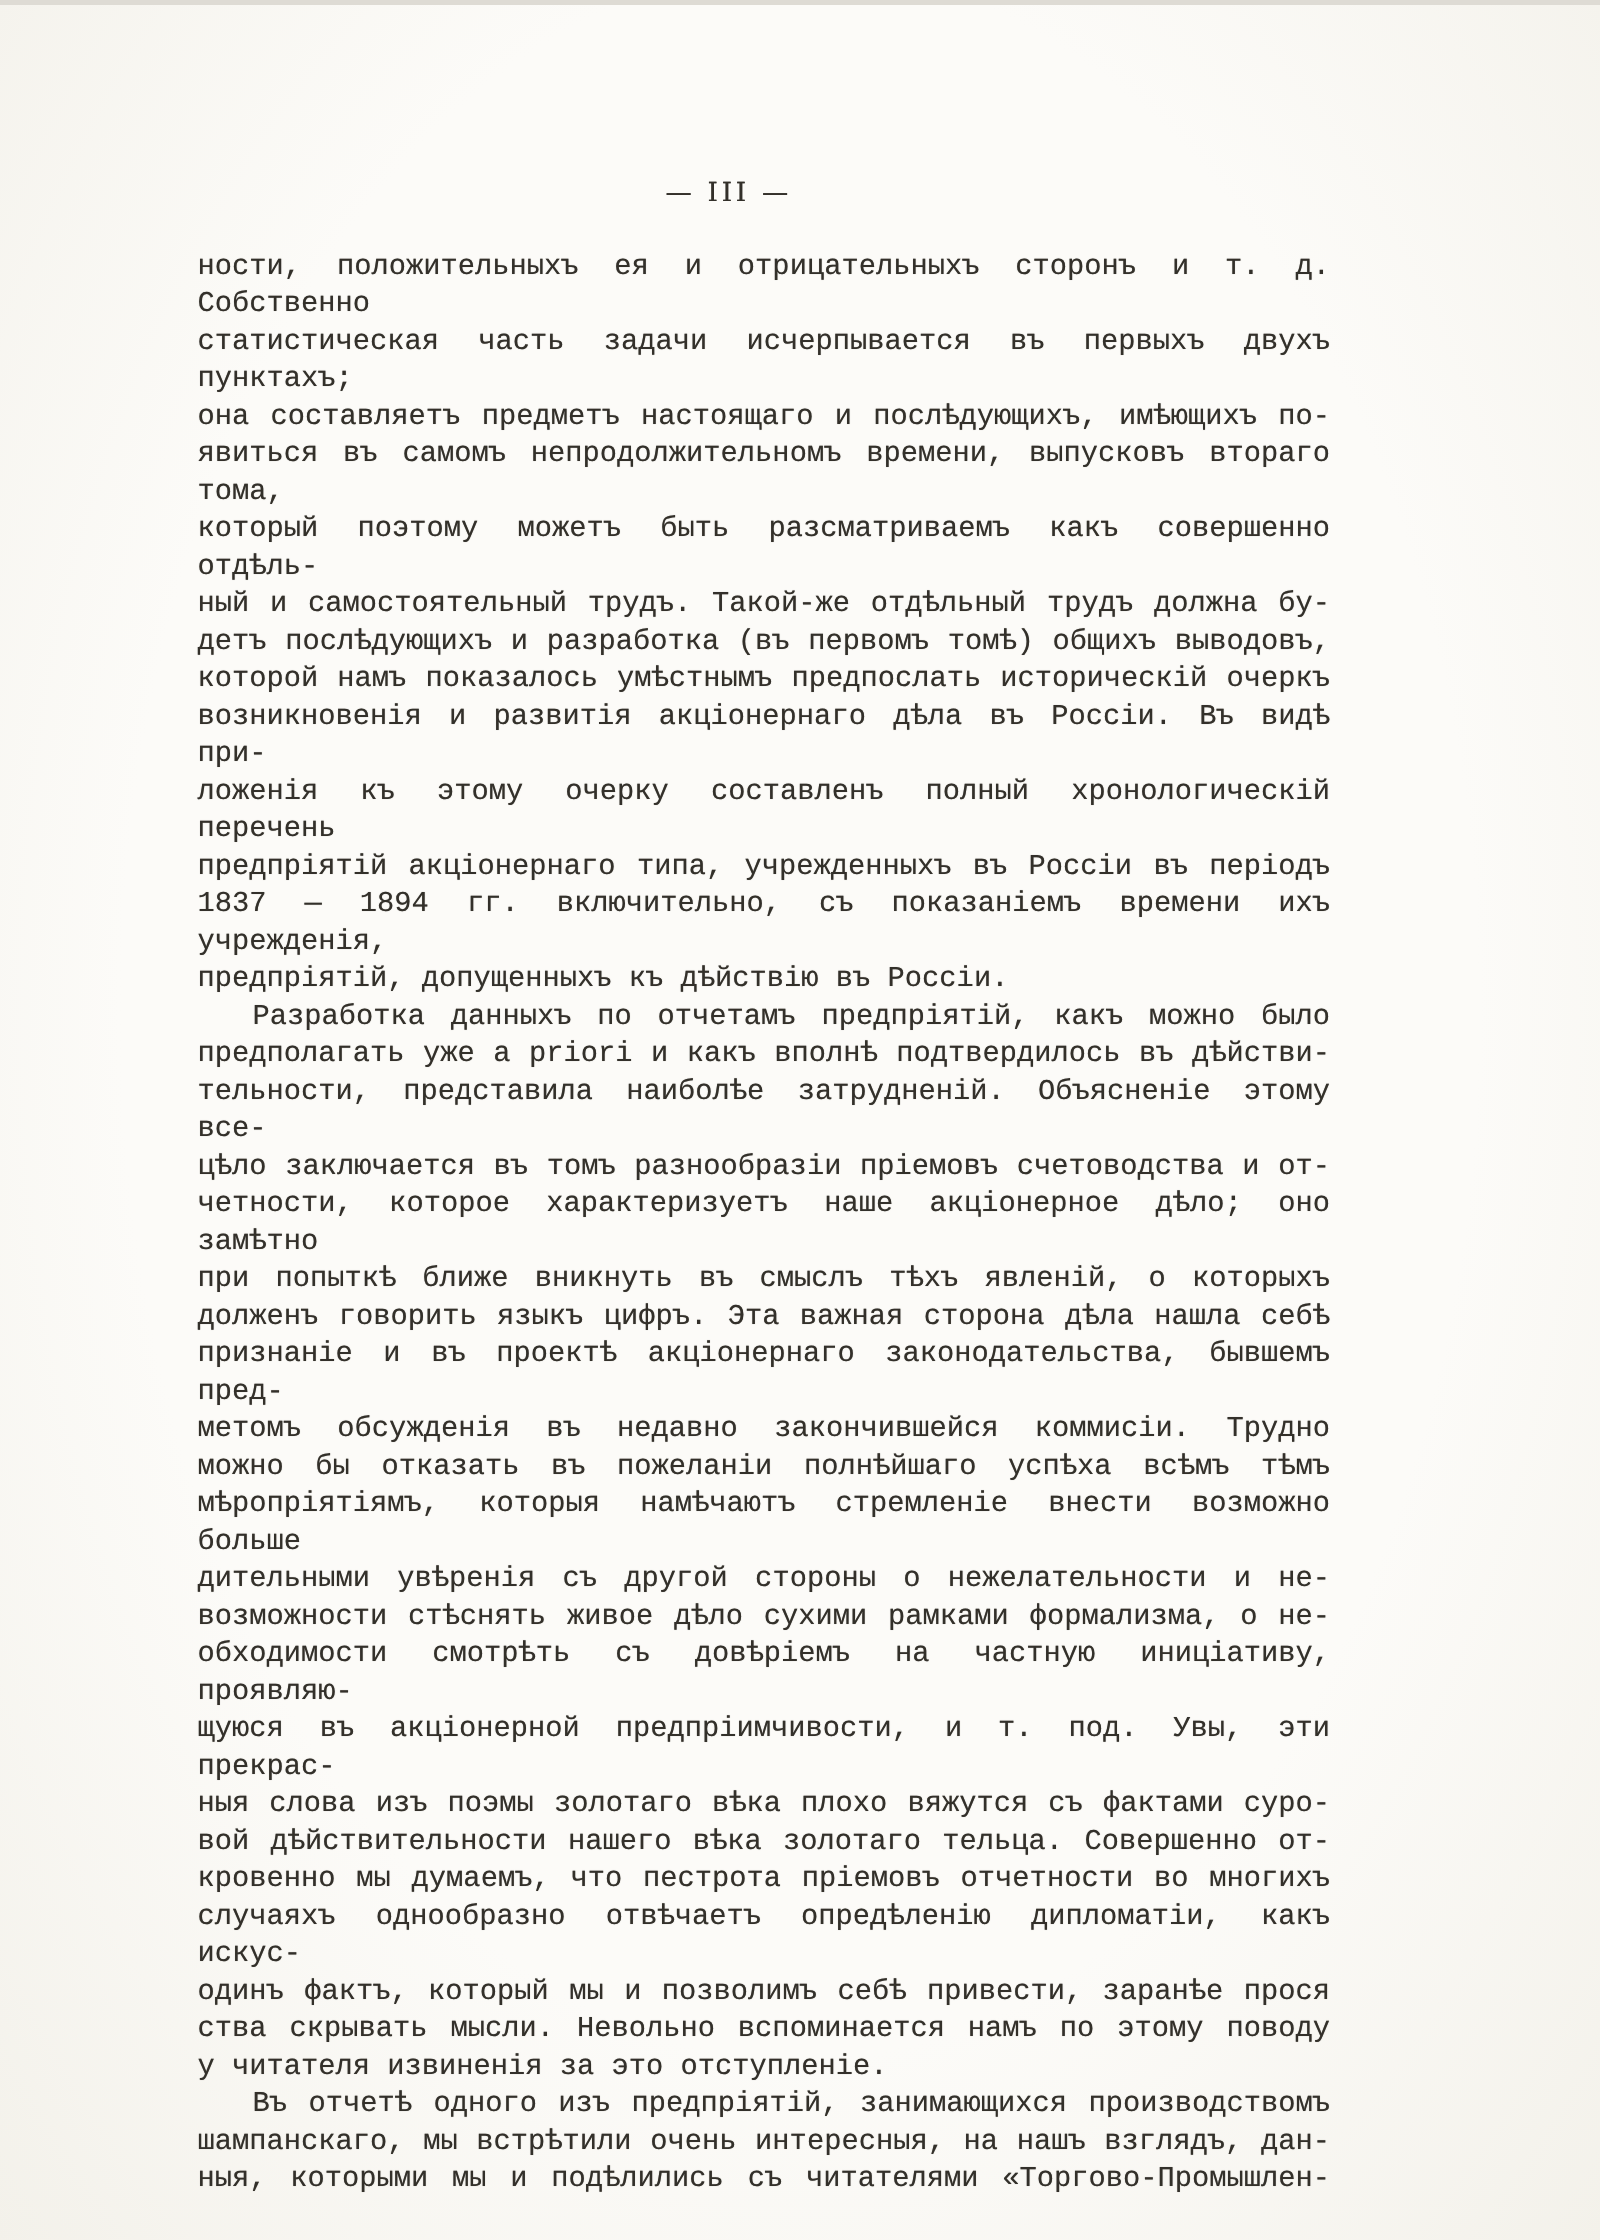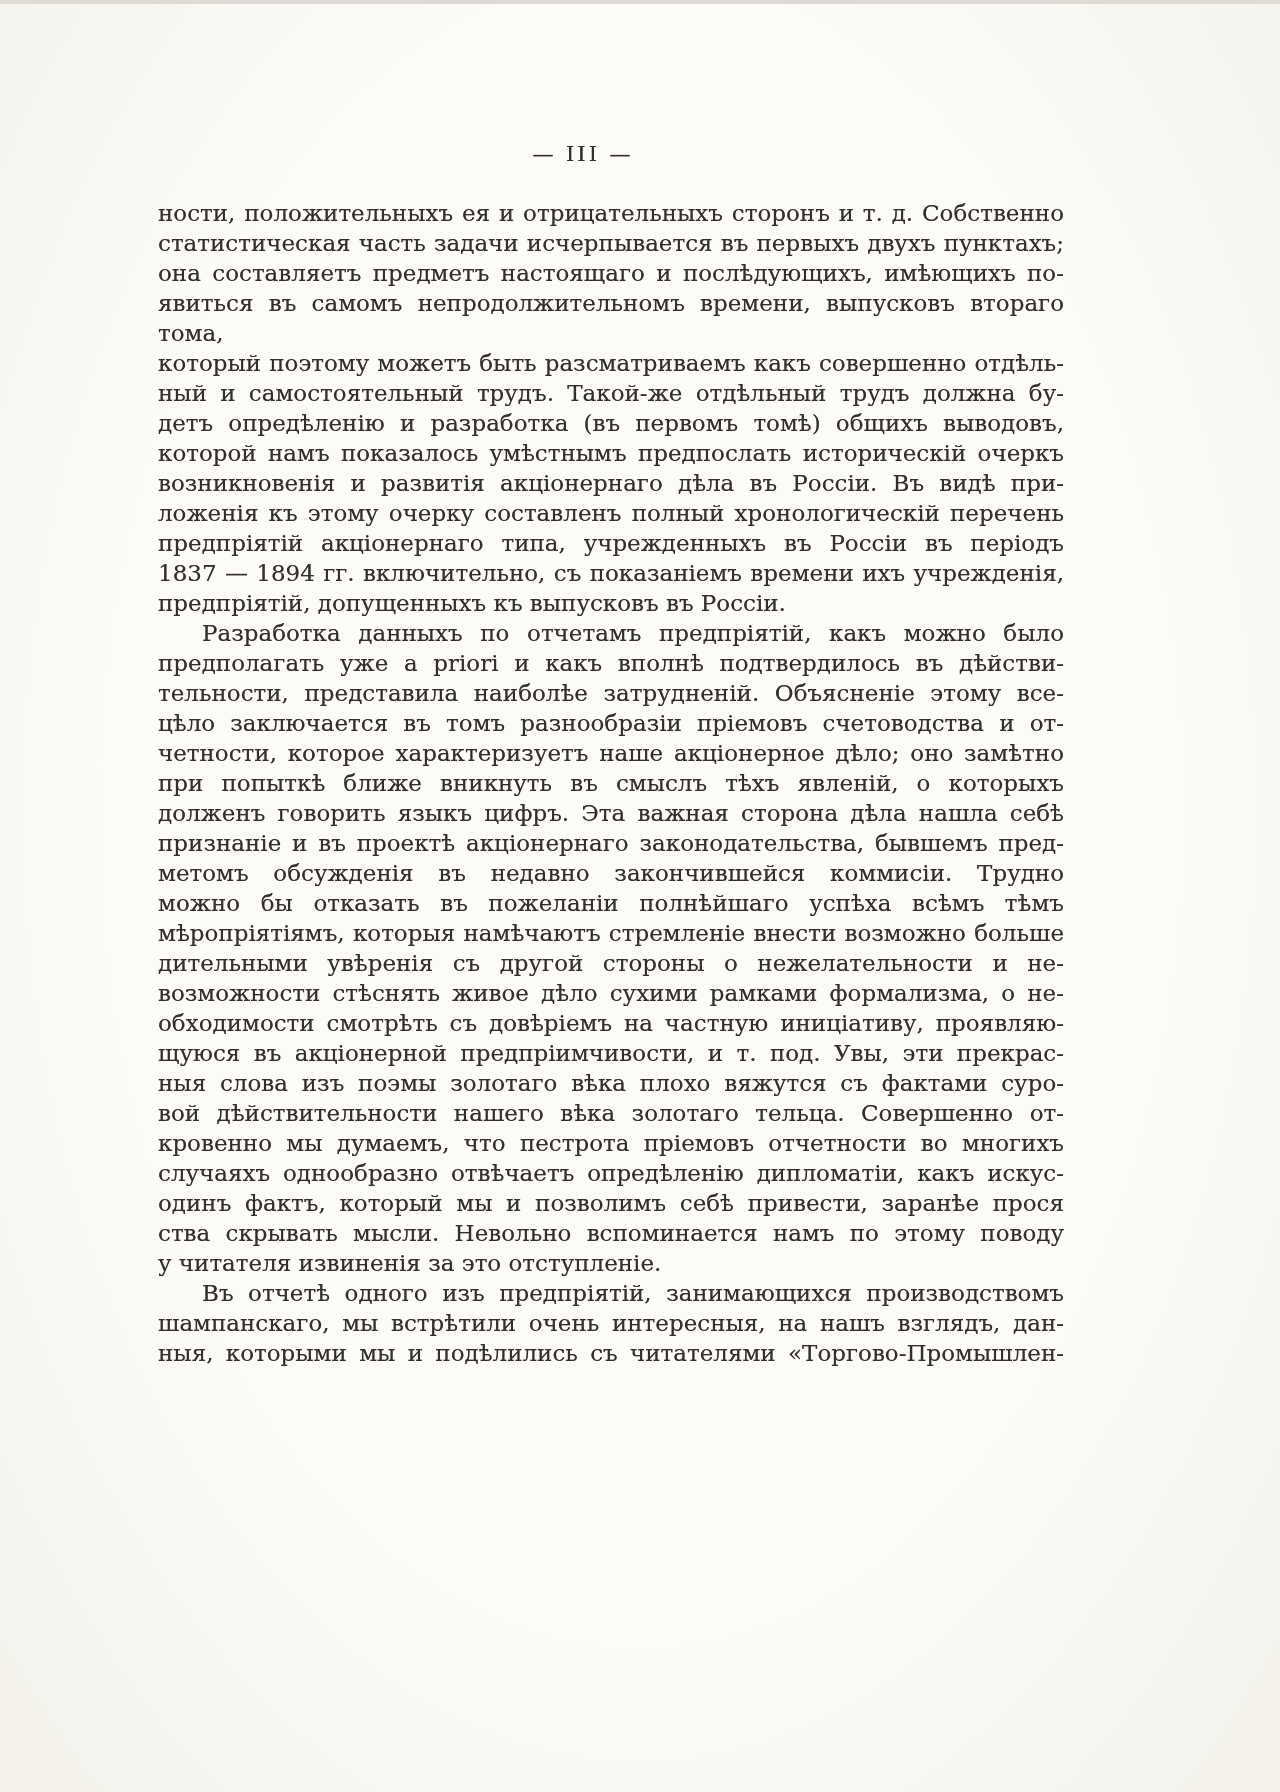--- a/index.html
+++ b/index.html
@@ -39,20 +39,21 @@
     text-shadow: 0 0 0.6px rgba(45, 42, 36, 0.55);
   }
   .paragraph {
     margin: 0;
   }
   .line {
     text-align: justify;
     text-align-last: justify;
     white-space: normal;
     min-height: 30px;
+    font-family: Liberation Mono, monospace;
   }
   .line.indent {
     text-indent: 44px;
   }
   .line.last-left {
     text-align-last: left;
   }
 </style>
 </head>
 <body>
@@ -60,27 +61,27 @@
 <main class="page">
   <div class="page-number">—  III  —</div>
   <section class="text-block">
       <div class="paragraph">
         <div class="line">ности, положительныхъ ея и отрицательныхъ сторонъ и т. д. Собственно</div>
         <div class="line">статистическая часть задачи исчерпывается въ первыхъ двухъ пунктахъ;</div>
         <div class="line">она составляетъ предметъ настоящаго и послѣдующихъ, имѣющихъ по-</div>
         <div class="line">явиться въ самомъ непродолжительномъ времени, выпусковъ втораго тома,</div>
         <div class="line">который поэтому можетъ быть разсматриваемъ какъ совершенно отдѣль-</div>
         <div class="line">ный и самостоятельный трудъ. Такой-же отдѣльный трудъ должна бу-</div>
-        <div class="line">детъ опредѣленію и разработка (въ первомъ томѣ) общихъ выводовъ,</div>
+        <div class="line">детъ послѣдующихъ и разработка (въ первомъ томѣ) общихъ выводовъ,</div>
         <div class="line">которой намъ показалось умѣстнымъ предпослать историческій очеркъ</div>
         <div class="line">возникновенія и развитія акціонернаго дѣла въ Россіи. Въ видѣ при-</div>
         <div class="line">ложенія къ этому очерку составленъ полный хронологическій перечень</div>
         <div class="line">предпріятій акціонернаго типа, учрежденныхъ въ Россіи въ періодъ</div>
         <div class="line">1837 — 1894 гг. включительно, съ показаніемъ времени ихъ учрежденія,</div>
-        <div class="line last-left">предпріятій, допущенныхъ къ выпусковъ въ Россіи.</div>
+        <div class="line last-left">предпріятій, допущенныхъ къ дѣйствію въ Россіи.</div>
       </div>
       <div class="paragraph">
         <div class="line indent">Разработка данныхъ по отчетамъ предпріятій, какъ можно было</div>
         <div class="line">предполагать уже a priori и какъ вполнѣ подтвердилось въ дѣйстви-</div>
         <div class="line">тельности, представила наиболѣе затрудненій. Объясненіе этому все-</div>
         <div class="line">цѣло заключается въ томъ разнообразіи пріемовъ счетоводства и от-</div>
         <div class="line">четности, которое характеризуетъ наше акціонерное дѣло; оно замѣтно</div>
         <div class="line">при попыткѣ ближе вникнуть въ смыслъ тѣхъ явленій, о которыхъ</div>
         <div class="line">долженъ говорить языкъ цифръ. Эта важная сторона дѣла нашла себѣ</div>
         <div class="line">признаніе и въ проектѣ акціонернаго законодательства, бывшемъ пред-</div>

